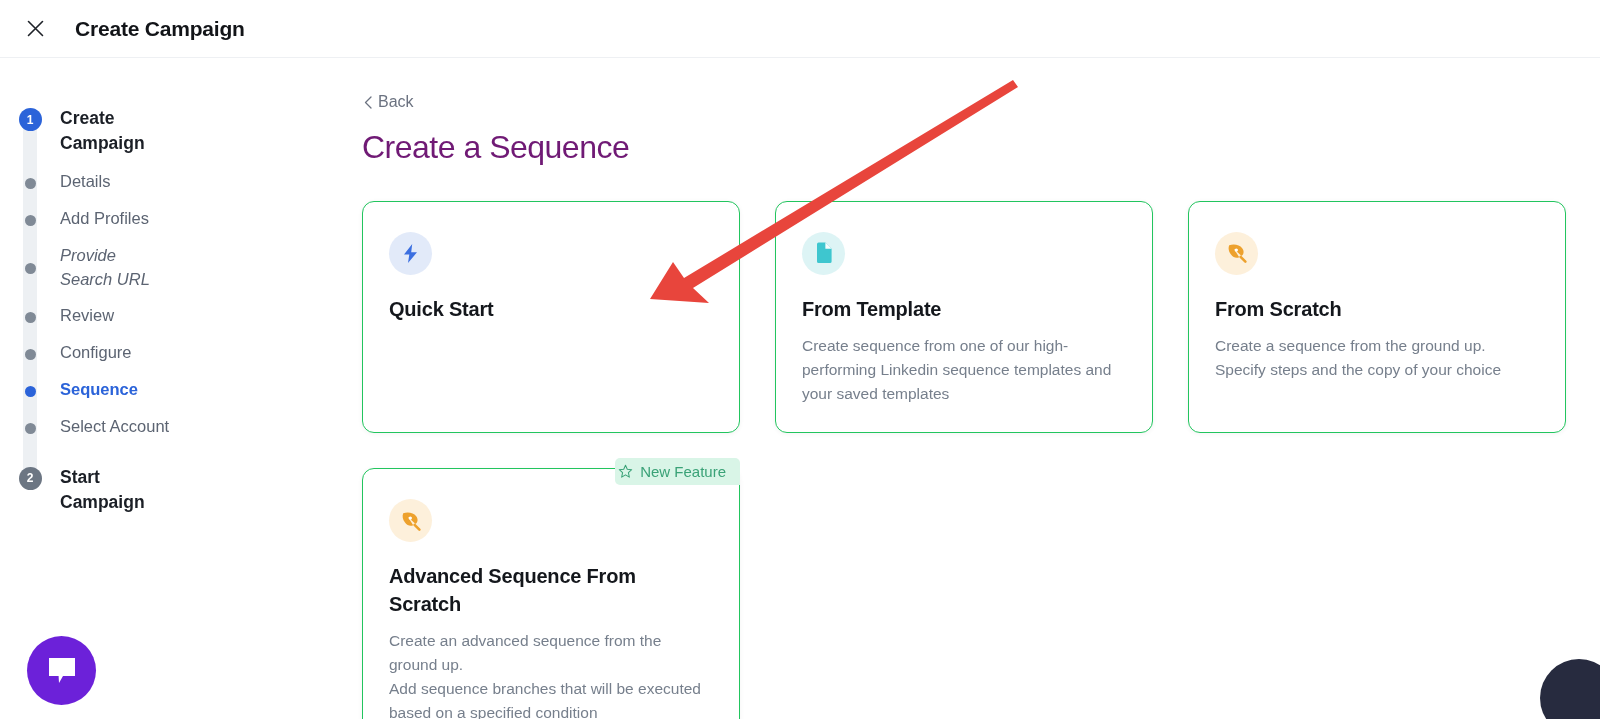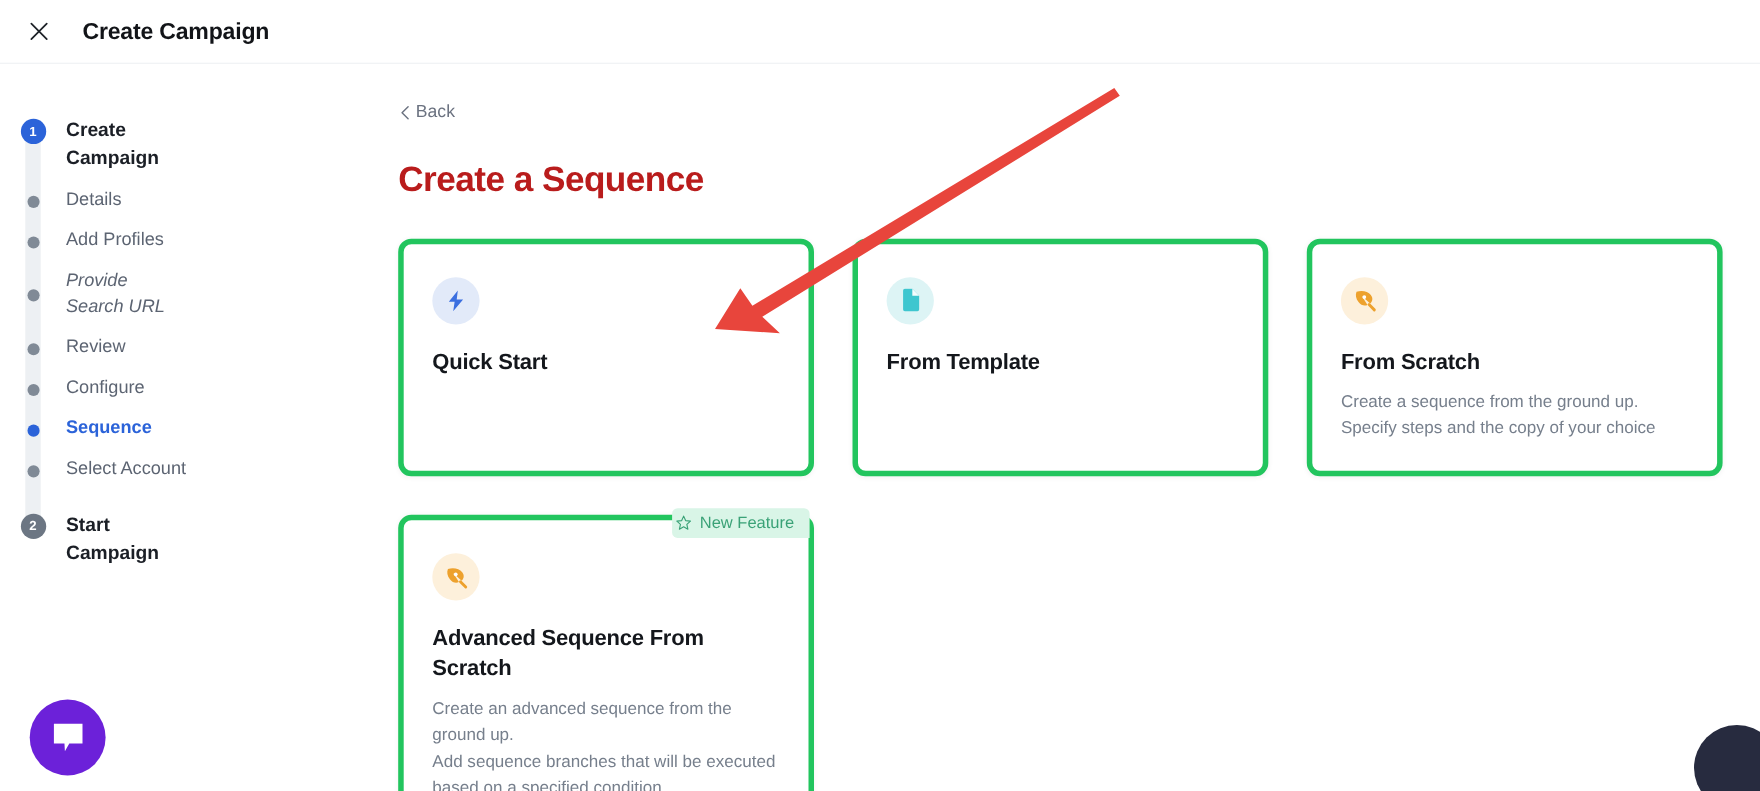--- a/index.html
+++ b/index.html
@@ -125,38 +125,38 @@
   .back-link {
     display: inline-flex;
     align-items: center;
     gap: 3px;
     color: #6b7280;
     font-size: 16px;
     cursor: pointer;
   }
   .back-link svg { display: block; }
   .page-title {
-    margin-top: 30px;
+    margin-top: 15px;
     font-size: 32px;
-    font-weight: 700;
-    color: #b91c1c;
+    font-weight: 400;
+    color: #701a75;
     letter-spacing: -0.5px;
   }
 
   
   .card-grid {
     margin-top: 35px;
     display: grid;
     grid-template-columns: repeat(3, 378px);
     gap: 35px 35px;
   }
   .card {
     position: relative;
     background: #ffffff;
-    border: 5px solid #22c55e;
+    border: 1px solid #22c55e;
     border-radius: 12px;
     box-shadow: 0 1px 5px rgba(18, 22, 33, 0.05);
     padding: 30px 26px 26px 26px;
     min-height: 210px;
     cursor: pointer;
   }
   .card.tall { min-height: 252px; }
   .icon-circle {
     width: 43px; height: 43px;
     border-radius: 50%;
@@ -339,20 +339,21 @@
 
     <div class="card">
       <div class="icon-circle teal">
         <svg width="18" height="22" viewBox="0 0 18 22" fill="none">
           <path d="M2 2.2 A1.6 1.6 0 0 1 3.6 0.6 H10.4 L16.6 6.8 V19.4
                    A1.6 1.6 0 0 1 15 21 H3.6 A1.6 1.6 0 0 1 2 19.4 Z" fill="#3ec6cf"></path>
           <path d="M10.4 0.6 V6.8 H16.6" fill="#ffffff" opacity="0.95"></path>
         </svg>
       </div>
       <div class="card-title">From Template</div>
+      <div class="card-desc">Create sequence from one of our high-performing Linkedin sequence templates and your saved templates</div>
     </div>
 
     <div class="card">
       <div class="icon-circle orange">
         <svg width="22" height="22" viewBox="0 0 22 22" fill="none">
           <path d="M3.2 3.2 C8.6 1.6 13.6 3.0 16.2 6.2 C18.4 9.0 17.8 12.2 15.6 13.9
                    L8.0 7.0 L13.2 15.2 C10.6 16.6 7.2 15.6 5.0 12.6
                    C2.6 9.4 2.0 6.0 3.2 3.2 Z" fill="#eda12d"></path>
           <circle cx="10.3" cy="8.1" r="1.7" fill="#ffffff"></circle>
           <path d="M14.6 14.9 L19.4 19.7" stroke="#eda12d" stroke-width="2.6" stroke-linecap="round"></path>

